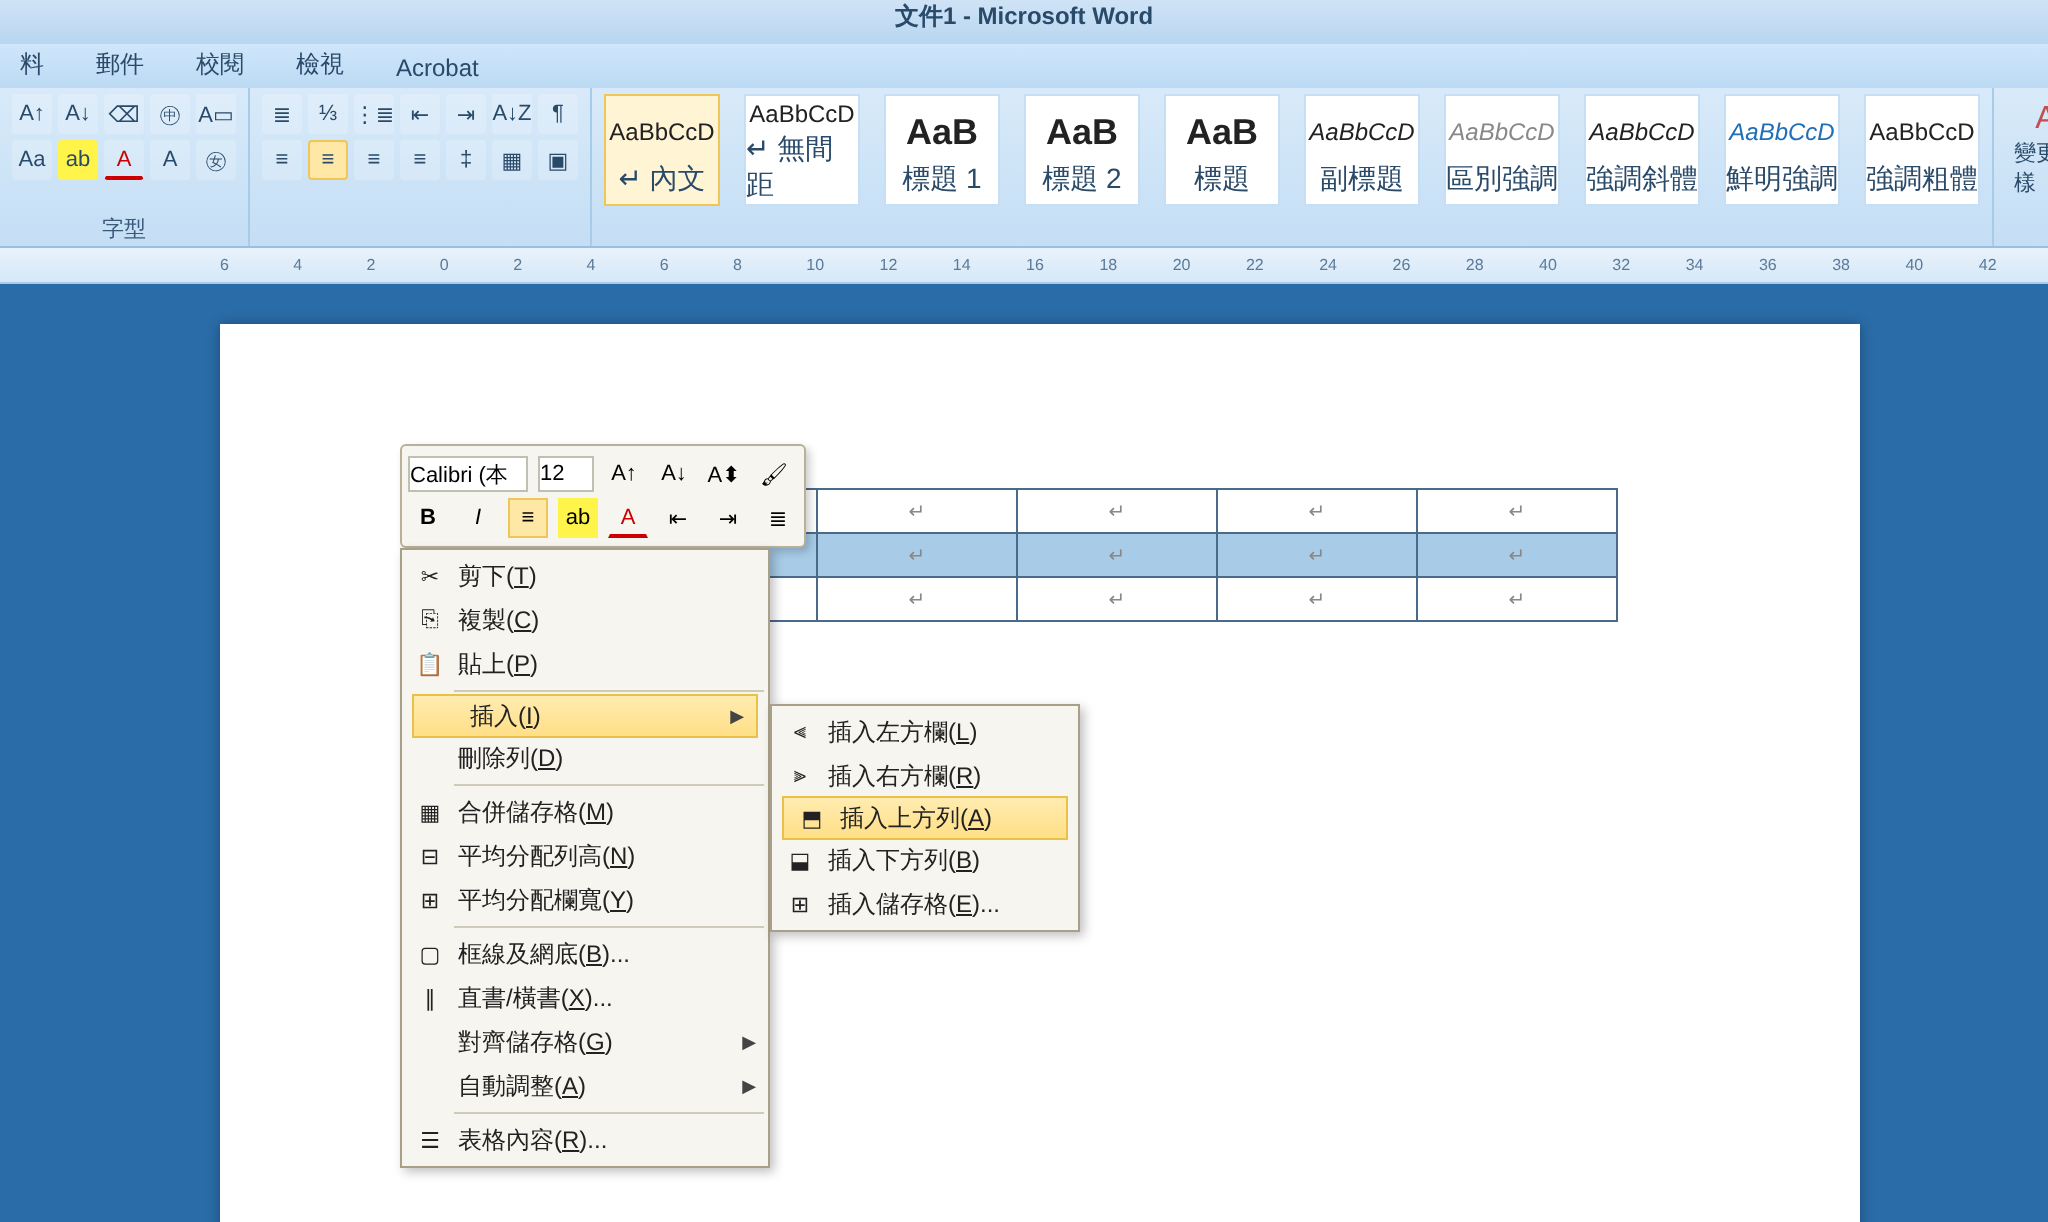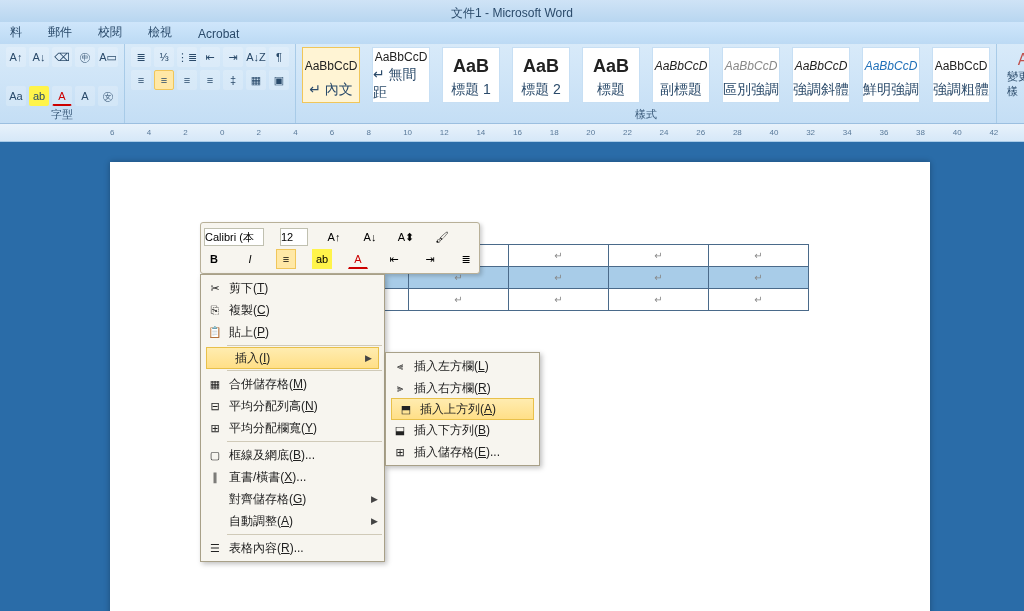--- a/index.html
+++ b/index.html
@@ -1,19 +1,19 @@
 <!DOCTYPE html>
 <html><head>
 <meta charset="utf-8">
 <style>
 * { margin:0; padding:0; box-sizing:border-box; font-family:"Microsoft JhengHei","Segoe UI",sans-serif; }
 body { background:#0a4a7a; width:1024px; height:611px; overflow:hidden; position:relative; }
 
 
-.titlebar { height:22px; background:linear-gradient(#cfe3f6,#b8d6f0); display:flex; align-items:flex-end; justify-content:center; font-size:12px; color:#2a4a6a; }
+.titlebar { height:22px; background:linear-gradient(#cfe3f6,#b8d6f0); display:flex; align-items:flex-start; justify-content:center; font-size:12px; color:#2a4a6a;font-weight:bold; }
 .titlebar .t { flex:1; text-align:center; }
 
 
 .menutabs { height:22px; background:linear-gradient(#cfe6fb,#bcdaf4); display:flex; align-items:flex-end; gap:14px; padding-left:4px; font-size:12px; color:#2a4a6a; }
 .menutabs span { padding:3px 6px; }
 
 
 .ribbon { height:80px; background:linear-gradient(#d8eaf9,#c4def5); display:flex; border-bottom:1px solid #9bbfe0; }
 .group { border-right:1px solid #a8cbe8; padding:3px 6px 2px 6px; display:flex; flex-direction:column; justify-content:space-between; }
 .glabel { font-size:11px; color:#3a5a7a; text-align:center; height:14px; }
@@ -33,21 +33,21 @@
 
 
 .docarea { position:absolute; top:142px; left:0; right:0; bottom:0; background:#2a6ca8; overflow:hidden; }
 .page { position:absolute; left:110px; top:20px; width:820px; height:1000px; background:#fff; box-shadow:0 0 6px rgba(0,0,0,.3); }
 .tbl { position:absolute; left:98px; top:82px; border-collapse:collapse; }
 .tbl td { border:1px solid #4a6a8a; width:100px; height:22px; text-align:center; font-size:10px; color:#888; }
 .tbl tr.selrow td { background:#a8cce8; }
 
 
 .minitb { position:absolute; background:#f7f5ef; border:1px solid #b8b098; border-radius:3px; box-shadow:2px 2px 4px rgba(0,0,0,.2); padding:3px; font-size:12px; }
-.minitb .r { display:flex; gap:16px; align-items:center; height:22px; }
+.minitb .r { display:flex; gap:5px; align-items:center; height:22px; }
 .minitb select,.minitb input { font-size:11px; border:1px solid #c0c0b0; height:18px; }
 .mtbtn { width:20px; height:20px; display:flex; align-items:center; justify-content:center; border:1px solid transparent; font-size:11px; }
 .mtbtn.hl { background:#ffe8a6; border-color:#f0c65a; }
 
 
 .ctx { position:absolute; background:#f7f5ef; border:1px solid #a8a088; box-shadow:2px 2px 5px rgba(0,0,0,.25); font-size:12px; min-width:185px; padding:2px 0; }
 .ctx .item { height:22px; display:flex; align-items:center; padding:0 18px 0 28px; position:relative; color:#222; }
 .ctx .item.hover { background:linear-gradient(#ffecb0,#ffdf87); border:1px solid #e8c04a; margin:-1px 5px; }
 .ctx .item .arrow { position:absolute; right:6px; font-size:9px; color:#444; }
 .ctx .sep { height:1px; background:#d0cab8; margin:2px 2px 2px 26px; }
@@ -76,21 +76,21 @@
 <div class="ribbon">
   <div class="group" style="width:140px">
     <div>
       <div class="grow">
         <div class="btn">A↑</div>
         <div class="btn">A↓</div>
         <div class="btn">⌫</div>
         <div class="btn">㊥</div>
         <div class="btn">A▭</div>
       </div>
-      <div class="grow" style="margin-top:19px">
+      <div class="grow" style="margin-top:3px">
         <div class="btn">Aa</div>
         <div class="btn" style="background:#fff44a">ab</div>
         <div class="btn" style="color:#c00;border-bottom:2px solid #c00">A</div>
         <div class="btn">A</div>
         <div class="btn">㊛</div>
       </div>
     </div>
     <div class="glabel">字型</div>
   </div>
 
@@ -153,21 +153,20 @@
         </div>
         <div class="style-item">
           <div class="style-preview" style="font-style: italic; color: rgb(31, 111, 184);">AaBbCcD</div>
           <div class="style-name">鮮明強調</div>
         </div>
         <div class="style-item">
           <div class="style-preview">AaBbCcD</div>
           <div class="style-name">強調粗體</div>
         </div>
       </div>
-    <div class="glabel">樣式</div>
   </div>
 
   <div class="group" style="width:42px">
     <div class="change-styles">
       <span style="font-size:16px;color:#c0504d">A</span>
       <span>變更樣</span>
     </div>
   </div>
 </div>
 
@@ -267,20 +266,23 @@
       </div>
       <div class="item">
         <span class="ic">📋</span>
         <span>貼上(<span class="u">P</span>)</span>
       </div>
       <div class="sep"></div>
       <div class="item hover">
         <span>插入(<span class="u">I</span>)</span>
         <span class="arrow">▶</span>
       </div>
+      <div class="item">
+        <span>刪除列(<span class="u">D</span>)</span>
+      </div>
       <div class="sep"></div>
       <div class="item">
         <span class="ic">▦</span>
         <span>合併儲存格(<span class="u">M</span>)</span>
       </div>
       <div class="item">
         <span class="ic">⊟</span>
         <span>平均分配列高(<span class="u">N</span>)</span>
       </div>
       <div class="item">

